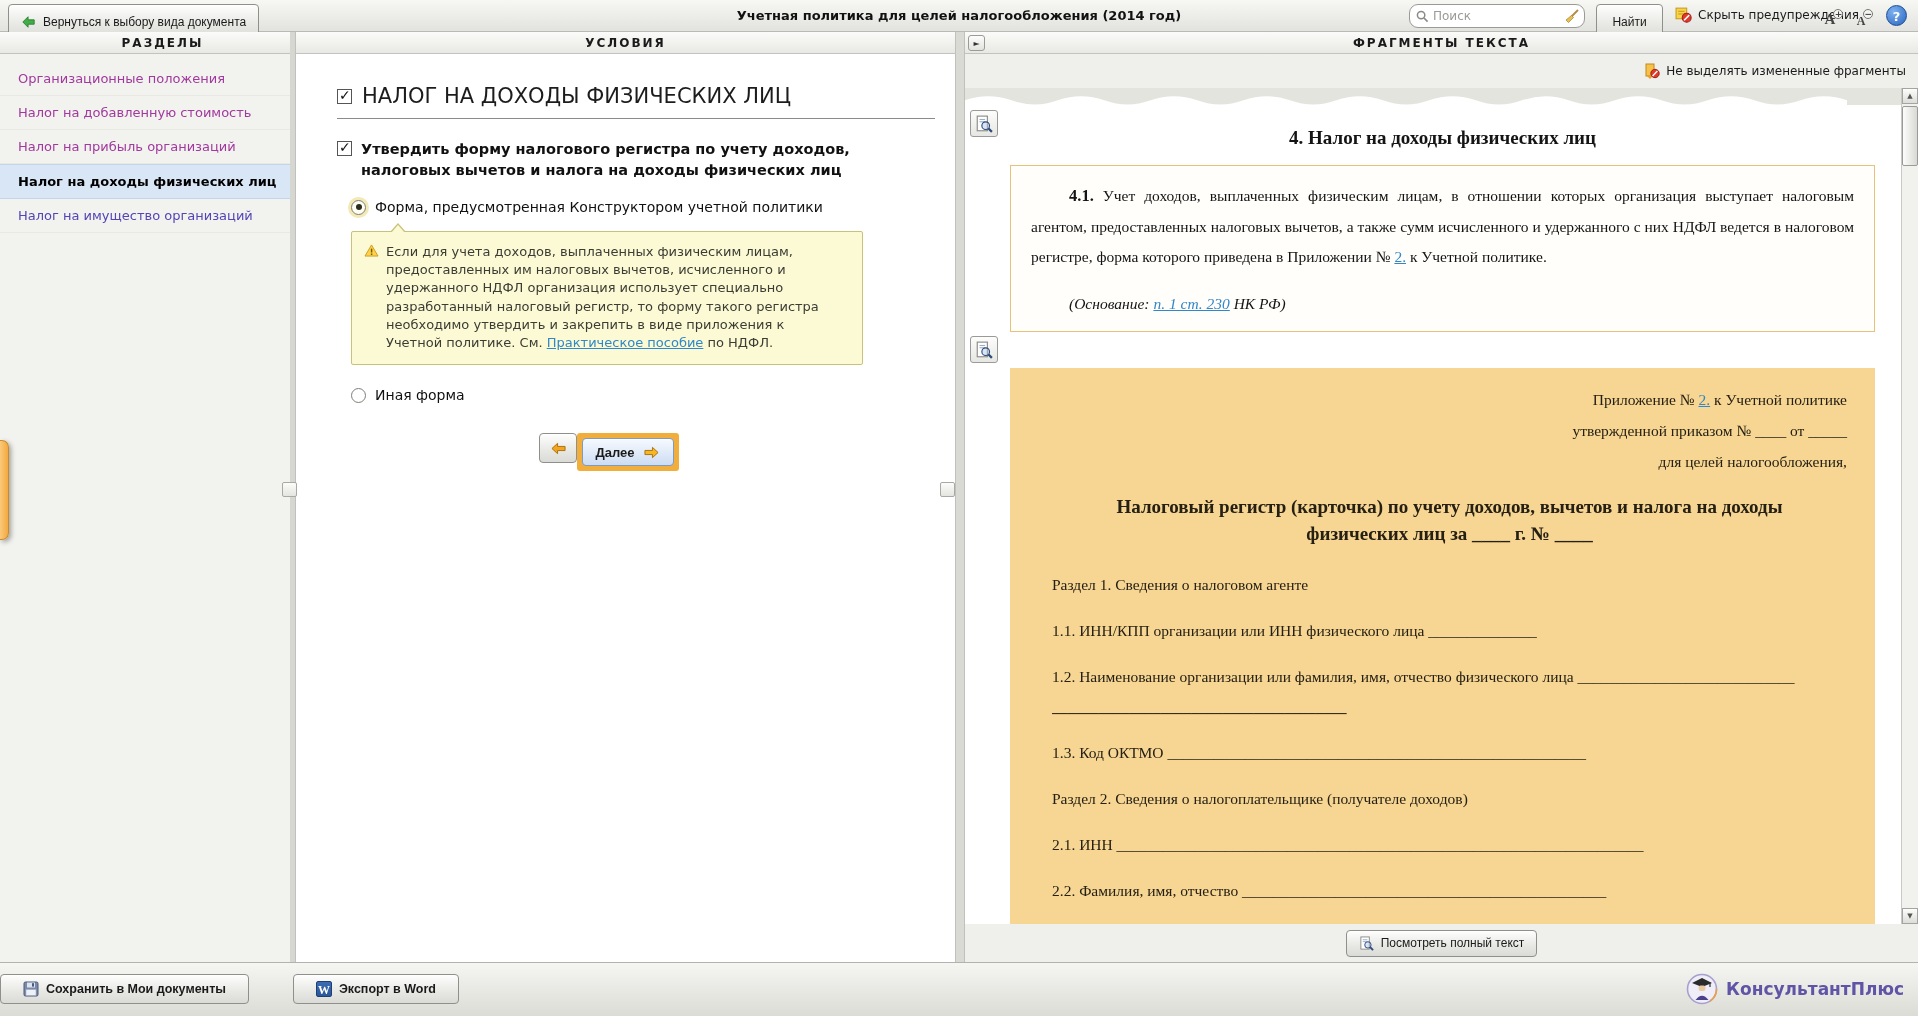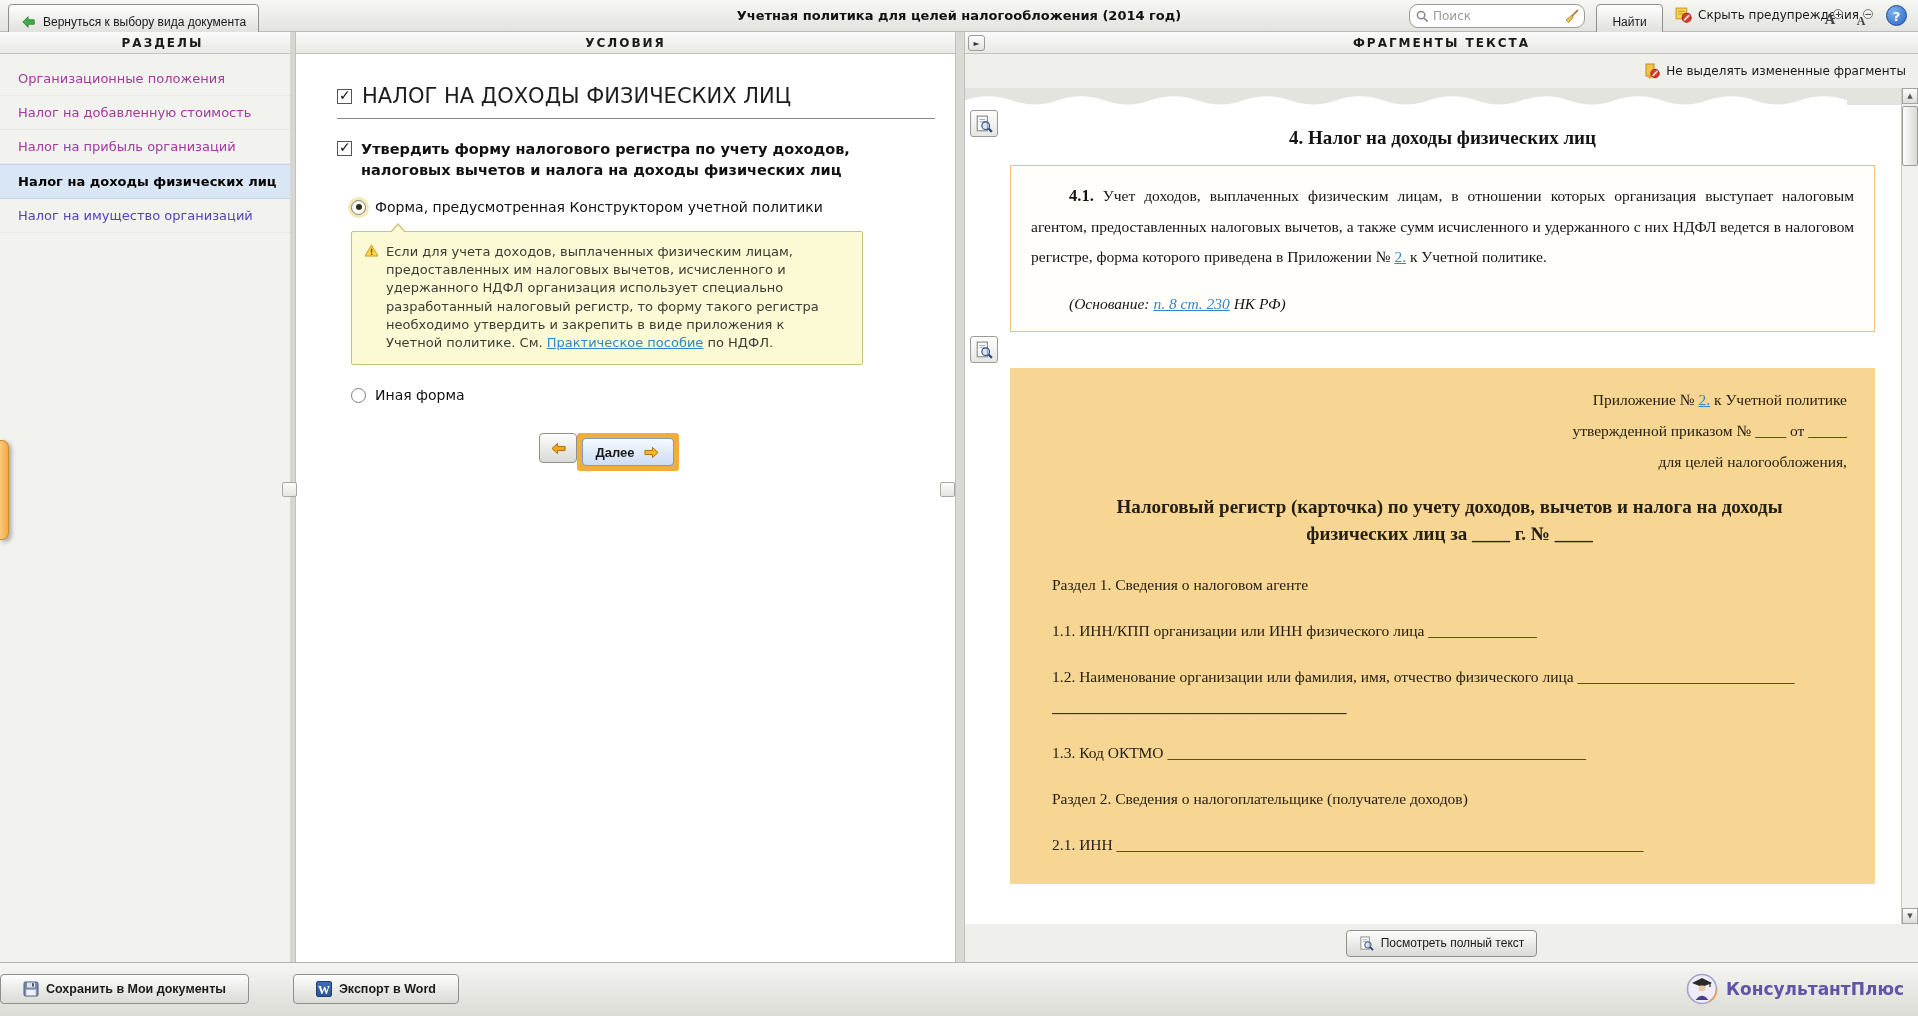--- a/index.html
+++ b/index.html
@@ -328,37 +328,38 @@
       <div class="doc-area">
         <div class="paper">
           <svg class="wave" preserveAspectRatio="none" viewBox="0 0 950 14">
             <path d="M0 9 q 25 -9 50 0 t 50 0 t 50 0 t 50 0 t 50 0 t 50 0 t 50 0 t 50 0 t 50 0 t 50 0 t 50 0 t 50 0 t 50 0 t 50 0 t 50 0 t 50 0 t 50 0 t 50 0 t 50 0 L 950 14 L 0 14 Z" fill="#ffffff"></path>
           </svg>
           <div class="paper-body">
             <div class="frag-heading">4. Налог на доходы физических лиц</div>
 
             <div class="clause-box">
               <div class="clause-p"><b>4.1.</b><span> Учет доходов, выплаченных физическим лицам, в отношении которых организация выступает налоговым агентом, предоставленных налоговых вычетов, а также сумм исчисленного и удержанного с них НДФЛ ведется в налоговом регистре, форма которого приведена в Приложении № </span><a class="link">2.</a><span> к Учетной политике.</span></div>
-              <div class="basis"><span>(Основание: </span><a class="link">п. 8 ст. 230</a><span> НК РФ)</span></div>
+              <div class="basis"><span>(Основание: </span><a class="link">п. 1 ст. 230</a><span> НК РФ)</span></div>
             </div>
 
             <div class="appendix">
               <div class="appx-corner">
                 <div><span>Приложение № </span><a class="link">2.</a><span> к Учетной политике</span></div>
                 <div>утвержденной приказом № ____ от _____</div>
                 <div>для целей налогообложения,</div>
               </div>
               <div class="appx-title">Налоговый регистр (карточка) по учету доходов, вычетов и налога на доходы физических лиц за ____ г. № ____</div>
               <div class="appx-line">Раздел 1. Сведения о налоговом агенте</div>
               <div class="appx-line">1.1. ИНН/КПП организации или ИНН физического лица ______________</div>
               <div class="appx-line">1.2. Наименование организации или фамилия, имя, отчество физического лица ____________________________</div>
               <div class="appx-line cont">______________________________________</div>
               <div class="appx-line">1.3. Код ОКТМО ______________________________________________________</div>
               <div class="appx-line">Раздел 2. Сведения о налогоплательщике (получателе доходов)</div>
               <div class="appx-line">2.1. ИНН ____________________________________________________________________</div>
+              <div class="appx-line">2.2. Фамилия, имя, отчество _______________________________________________</div>
 
             </div>
           </div>
         </div>
 
         <span class="zoom-btn" style="top:22px;">
           <svg width="18" height="18" viewBox="0 0 16 16">
               <rect x="2" y="1" width="9" height="13" fill="#fff" stroke="#8a8a86"></rect>
               <line x1="4" y1="4" x2="9" y2="4" stroke="#9ab0c8"></line>
               <line x1="4" y1="6" x2="9" y2="6" stroke="#9ab0c8"></line>

